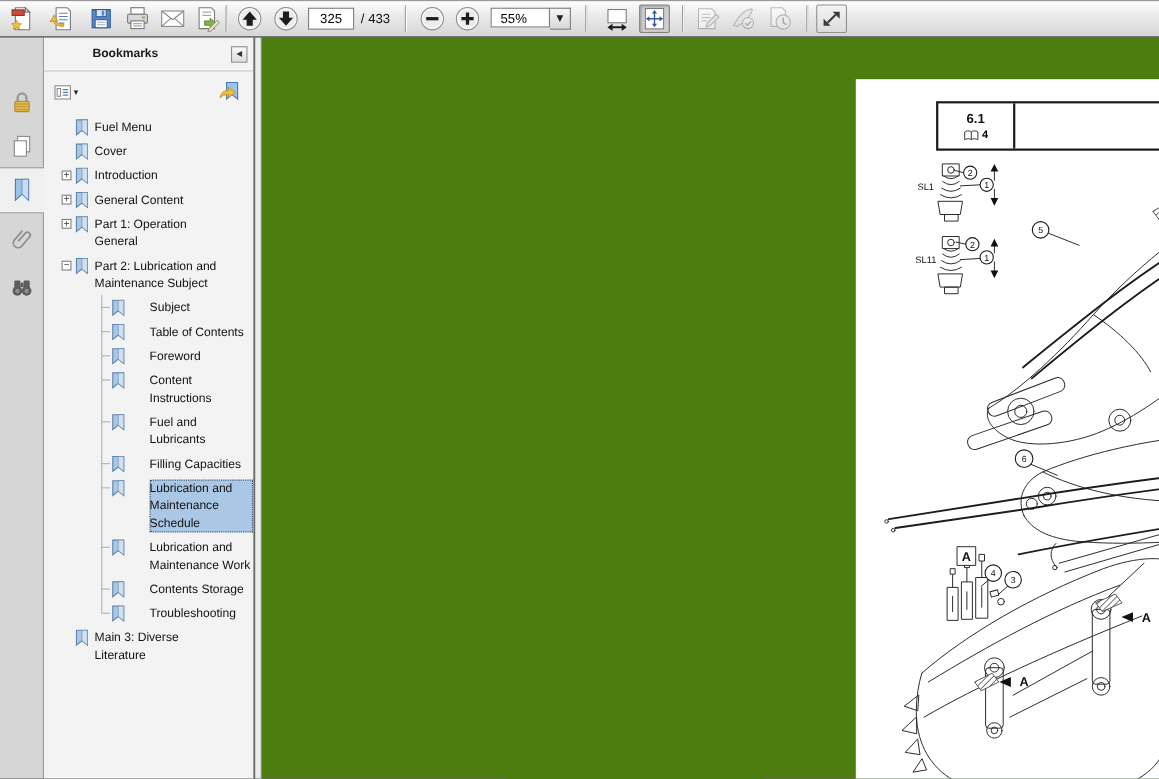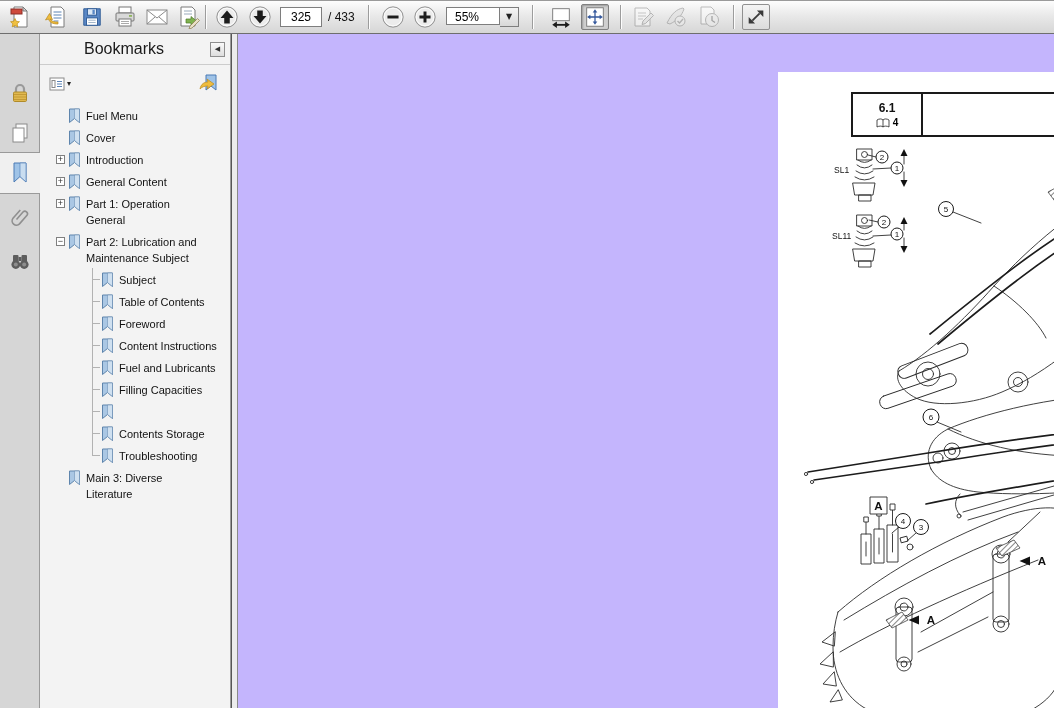--- a/index.html
+++ b/index.html
@@ -23,47 +23,47 @@
   .zoomdd{position:absolute;left:500px;top:6px;width:18px;height:18px;border:1px solid #7e7e7e;border-left:none;
     background:linear-gradient(#f6f6f6,#d8d8d8);font-size:8px;line-height:18px;text-align:center;color:#222;
     font-family:"DejaVu Sans",sans-serif;cursor:pointer;}
   
   .navstrip{position:absolute;left:0;top:33px;width:40px;bottom:0;background:#d6d6d6;border-right:1px solid #9a9a9a;box-sizing:border-box;}
   .navtab{position:absolute;left:0;width:40px;height:38px;display:flex;align-items:center;justify-content:center;cursor:pointer;}
   .navtab.active{background:#f0f0f0;border-top:1px solid #9a9a9a;border-bottom:1px solid #9a9a9a;}
   
   .panel{position:absolute;left:40px;top:33px;width:191px;bottom:0;background:#f3f3f3;border-right:1px solid #9a9a9a;box-sizing:border-box;}
   .bm-header{height:30px;display:flex;align-items:center;padding:0 5px 0 8px;border-bottom:1px solid #cccccc;}
-  .bm-title{font-weight:normal;font-size:16px;color:#1a1a1a;padding-left:36px;}
+  .bm-title{font-weight:bold;font-size:11px;color:#1a1a1a;padding-left:36px;}
   .bm-collapse{margin-left:auto;width:15px;height:15px;border:1px solid #8e8e8e;background:linear-gradient(#fafafa,#ddd);
     font-size:7px;line-height:13px;text-align:center;padding:0;color:#333;font-family:"DejaVu Sans",sans-serif;cursor:pointer;}
   .bm-tools{height:37px;display:flex;align-items:center;padding:0 9px;}
   .bm-opts{width:28px;height:20px;border:none;background:transparent;display:flex;align-items:center;padding:0;cursor:pointer;}
   .bm-opts .dd{font-size:8px;margin-left:2px;color:#222;font-family:"DejaVu Sans",sans-serif;}
   .bm-expand{margin-left:auto;width:24px;height:20px;border:none;background:transparent;padding:0;cursor:pointer;}
   .bm-tree{padding:6px 0 0 16px;font-size:11px;color:#111;}
   .bm-row{display:flex;align-items:flex-start;margin-bottom:6px;cursor:pointer;}
   .bm-row .exp{flex:none;width:9px;height:9px;border:1px solid #7f7f7f;background:#fff;font-size:9px;line-height:7px;
     text-align:center;margin:3px 3px 0 0;color:#333;box-sizing:border-box;}
   .bm-row .noexp{flex:none;width:12px;}
   .bm-ico{flex:none;width:13px;height:16px;margin-right:5px;margin-top:0px;}
   .bm-textwrap{flex:1;min-width:0;}
   .bm-label{display:inline-block;max-width:120px;line-height:16px;}
   .bm-children{margin-left:0;display:flow-root;position:relative;}
   .bm-children::before{content:"";position:absolute;left:36px;top:-4px;bottom:15px;border-left:1px solid #b2b2b2;}
-  .bm-row.child{margin-left:45px;position:relative;}
+  .bm-row.child{margin-left:45px;position:relative;gap:17px;}
   .bm-row.child::before{content:"";position:absolute;left:-9px;top:7px;width:8px;border-top:1px solid #b2b2b2;}
   .bm-row.child .bm-label{max-width:100px;}
   .bm-textwrap.sel{background:#abc7e6;outline:1px dotted #44586e;outline-offset:-1px;}
   
   .splitter{position:absolute;left:232px;top:33px;width:6px;bottom:0;background:#ececec;border-right:1px solid #8a8a8a;box-sizing:border-box;cursor:col-resize;}
   .sp-handle{position:absolute;left:239px;top:345px;width:3px;height:52px;cursor:col-resize;
     background:repeating-linear-gradient(#d9d9d9 0 2px,transparent 2px 4px);}
   
-  .docpane{position:absolute;left:238px;top:33px;right:0;bottom:0;background:#c4b5fd;}
+  .docpane{position:absolute;left:238px;top:33px;right:0;bottom:0;background:#4d7c0f;}
   .page{position:absolute;left:540px;top:38px;width:507px;height:662px;background:#fff;}
   .hdr-box{position:absolute;left:73px;top:20px;width:370px;height:45px;border:2px solid #1a1a1a;display:flex;box-sizing:border-box;z-index:2;background:#fff;}
   .hdr-c1{width:70px;border-right:2px solid #1a1a1a;display:flex;flex-direction:column;align-items:center;justify-content:center;box-sizing:border-box;}
   .hdr-sec{font-weight:bold;font-size:12px;color:#111;}
   .hdr-sheet{display:flex;align-items:center;gap:3px;margin-top:2px;}
   .hdr-sheet span{font-weight:bold;font-size:10px;}
   .hdr-c2{width:136px;border-right:2px solid #1a1a1a;box-sizing:border-box;}
   .diagram{position:absolute;left:0;top:0;width:507px;height:662px;}
   .diagram text{font-family:"Liberation Sans",sans-serif;fill:#111;}
   .diagram .num{font-size:8px;text-anchor:middle;}
@@ -372,20 +372,28 @@
               <polygon points="1.5,1 11.5,1 11.5,14.5 6.5,10.5 1.5,14.5" fill="#aac7e4" stroke="#5e85ad"></polygon>
               <polygon points="6.5,1 11.5,1 11.5,14.5 6.5,10.5" fill="#cfe0f0" stroke="#5e85ad" stroke-width=".5"></polygon>
             </svg>
           <span class="bm-textwrap"><span class="bm-label">Filling Capacities</span></span>
         </div>
         <div class="bm-row child">
           <svg class="bm-ico" viewBox="0 0 13 16">
               <polygon points="1.5,1 11.5,1 11.5,14.5 6.5,10.5 1.5,14.5" fill="#aac7e4" stroke="#5e85ad"></polygon>
               <polygon points="6.5,1 11.5,1 11.5,14.5 6.5,10.5" fill="#cfe0f0" stroke="#5e85ad" stroke-width=".5"></polygon>
             </svg>
+          <span class="bm-textwrap sel"><span class="bm-label" style="max-width:96px">Lubrication and Maintenance Schedule</span></span>
+        </div>
+        <div class="bm-row child">
+          <svg class="bm-ico" viewBox="0 0 13 16">
+              <polygon points="1.5,1 11.5,1 11.5,14.5 6.5,10.5 1.5,14.5" fill="#aac7e4" stroke="#5e85ad"></polygon>
+              <polygon points="6.5,1 11.5,1 11.5,14.5 6.5,10.5" fill="#cfe0f0" stroke="#5e85ad" stroke-width=".5"></polygon>
+            </svg>
+          <span class="bm-textwrap"><span class="bm-label">Lubrication and Maintenance Work</span></span>
         </div>
         <div class="bm-row child">
           <svg class="bm-ico" viewBox="0 0 13 16">
               <polygon points="1.5,1 11.5,1 11.5,14.5 6.5,10.5 1.5,14.5" fill="#aac7e4" stroke="#5e85ad"></polygon>
               <polygon points="6.5,1 11.5,1 11.5,14.5 6.5,10.5" fill="#cfe0f0" stroke="#5e85ad" stroke-width=".5"></polygon>
             </svg>
           <span class="bm-textwrap"><span class="bm-label">Contents Storage</span></span>
         </div>
         <div class="bm-row child">
           <svg class="bm-ico" viewBox="0 0 13 16">

